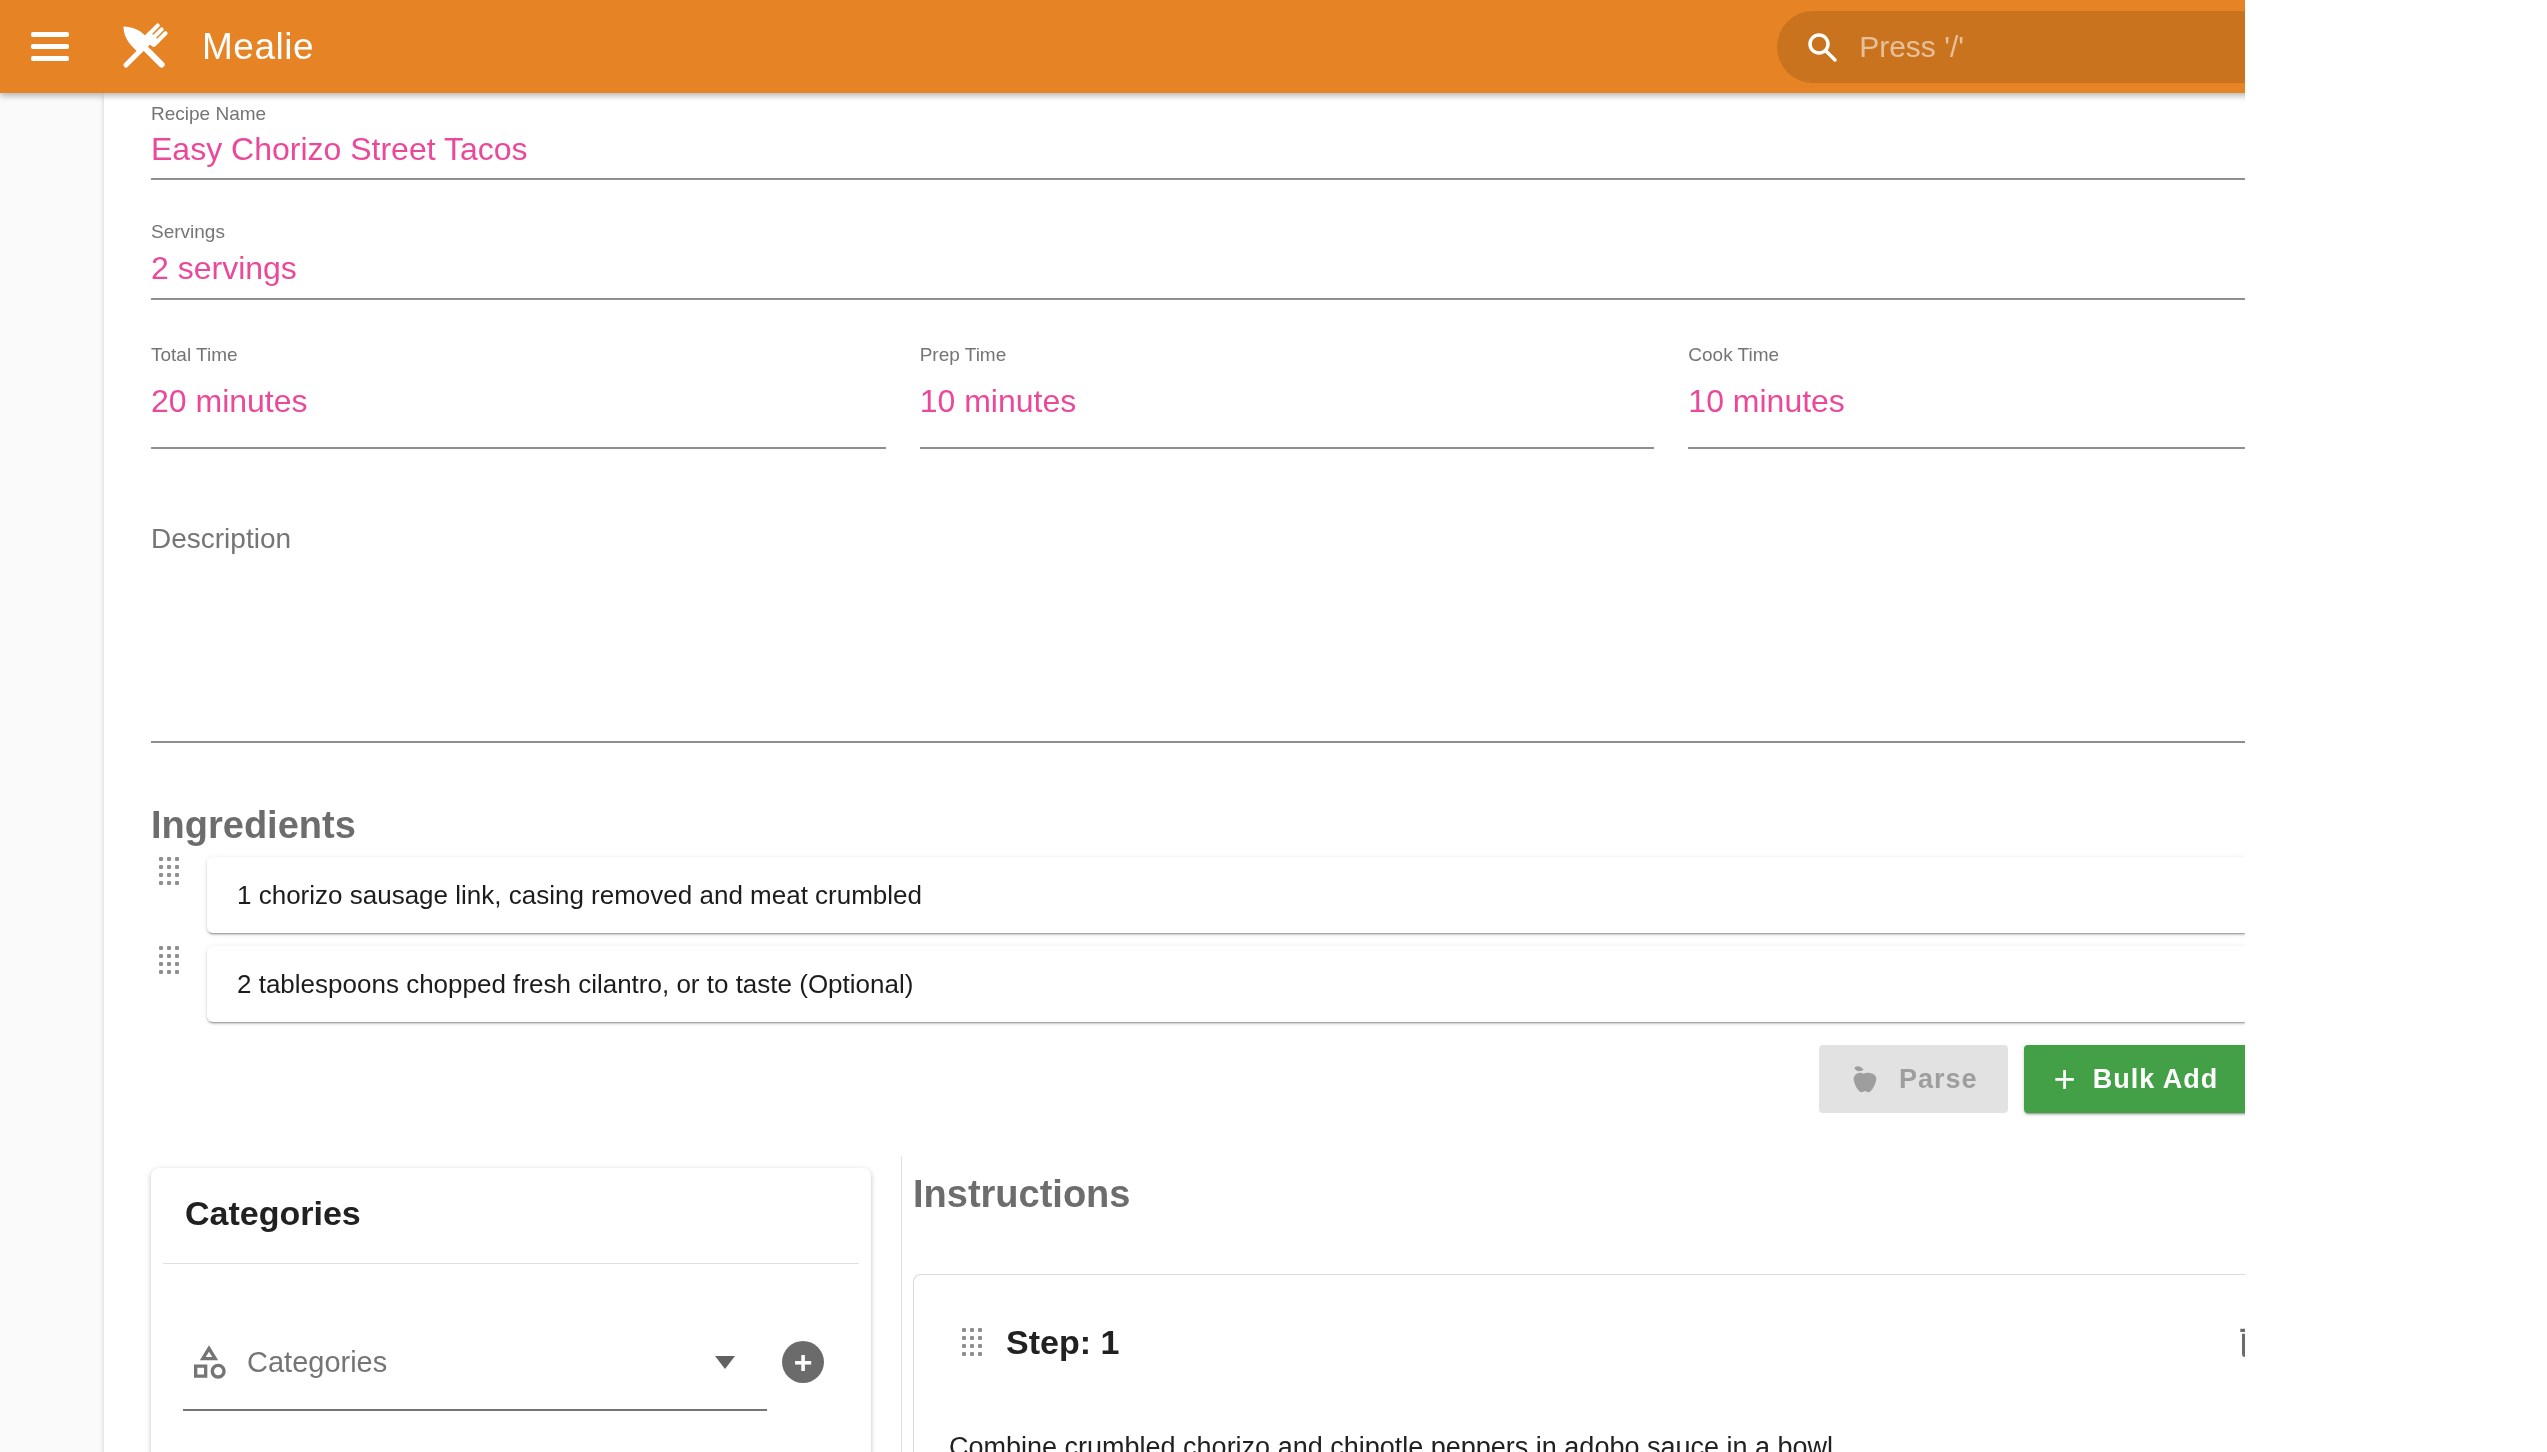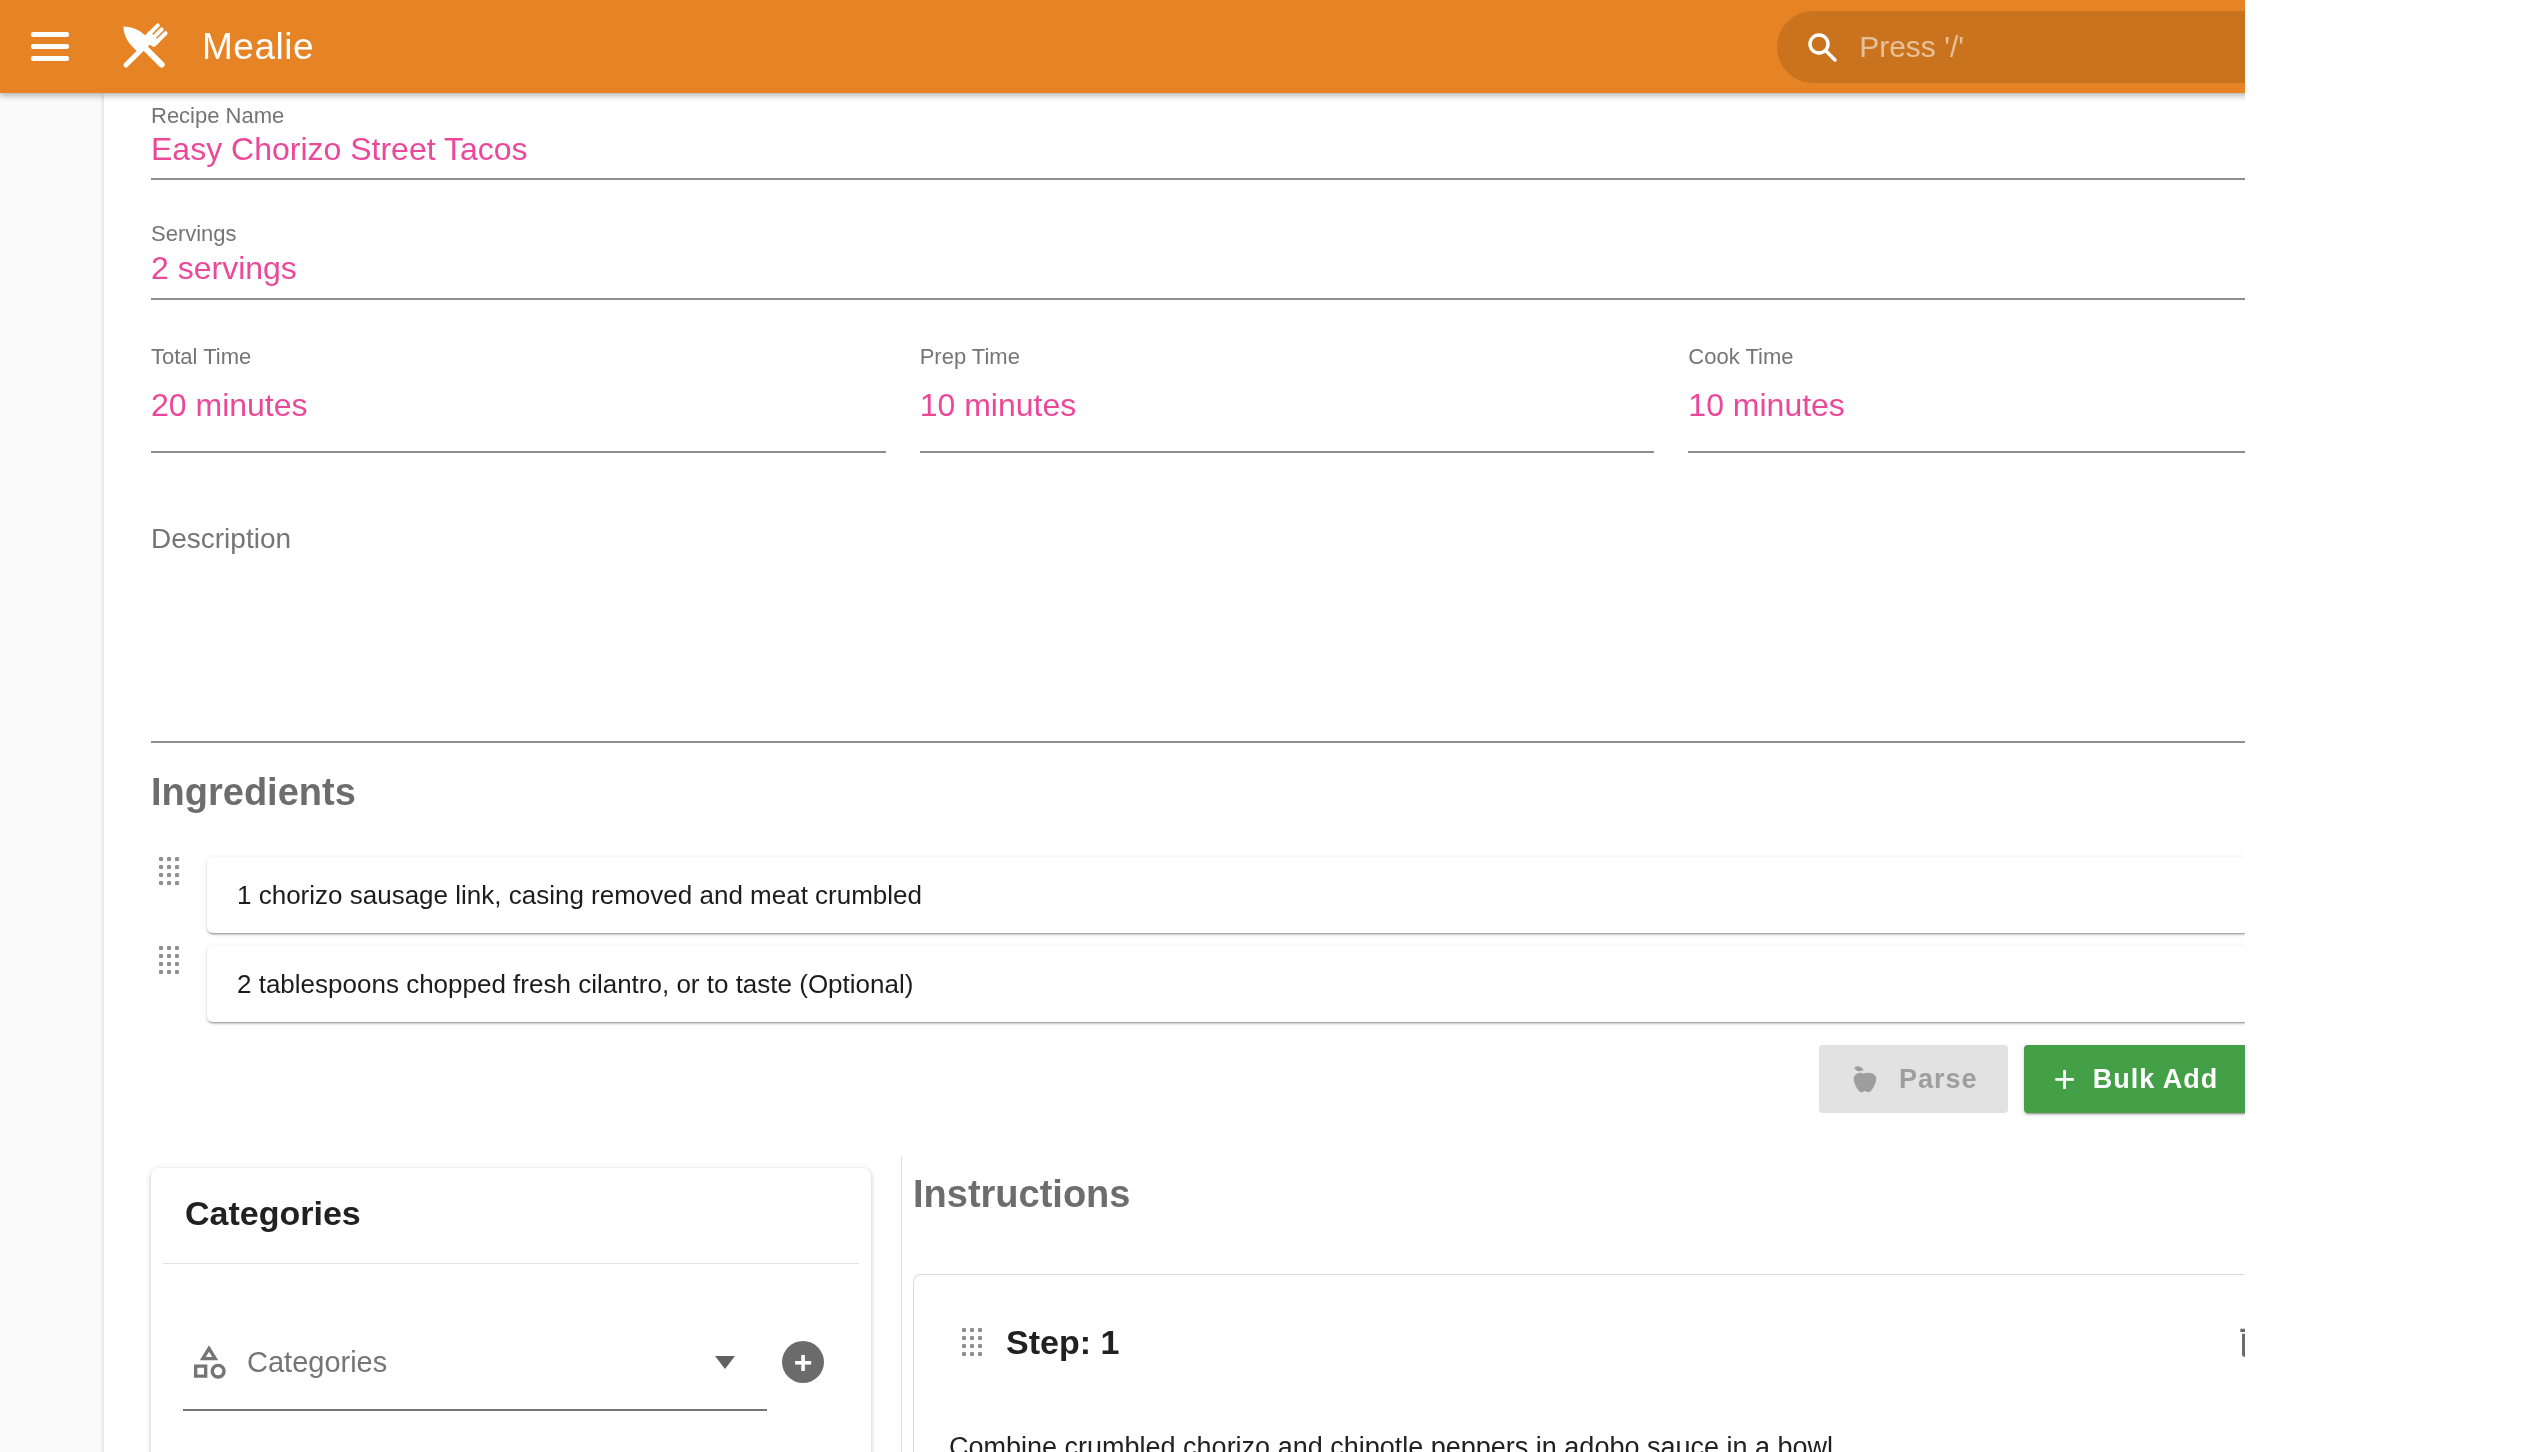--- a/index.html
+++ b/index.html
@@ -23,21 +23,21 @@
   .searchbox input::placeholder{color:rgba(255,255,255,.55);}
   .logout-btn{display:flex;align-items:center;gap:16px;margin:0 26px 0 28px;padding:0 10px;
               height:72px;cursor:pointer;}
   .logout-btn .lbl{color:#fff;font-size:28px;font-weight:bold;letter-spacing:0.5px;}
 
   
   .main-card{position:absolute;left:104px;top:93px;width:2327px;height:1373px;background:#fff;
              box-shadow:0 2px 5px rgba(0,0,0,.18);}
   .abs{position:absolute;}
 
-  .f-label{font-size:22px;color:#757575;}
+  .f-label{font-size:19px;color:#757575;}
   .f-label-lg{font-size:28px;color:#757575;}
   .f-value{font-size:32px;color:#ec4899;}
   .underline{height:2px;background:#8f8f8f;}
 
   .section-h{font-size:38px;font-weight:bold;color:#6d6d6d;}
 
   
   .time-grid{left:47px;top:251px;width:2272px;display:grid;grid-template-columns:1fr 1fr 1fr;
              column-gap:34px;}
   .time-grid .cell{position:relative;}
@@ -161,21 +161,21 @@
         <div class="f-label">Cook Time</div>
         <div class="f-value">10 minutes</div>
         <div class="underline"></div>
       </div>
     </div>
 
     <div class="abs f-label-lg" style="left:47px;top:430px;">Description</div>
     <div class="abs" style="left:47px;top:468px;width:2272px;height:179px;"></div>
     <div class="abs underline" style="left:47px;top:648px;width:2272px;"></div>
 
-    <div class="abs section-h" style="left:47px;top:678px;">Ingredients</div>
+    <div class="abs section-h" style="left:47px;top:711px;">Ingredients</div>
 
     <div class="abs ing-row" style="top:764px;">
       <div class="drag">
         <i></i>
           <i></i>
           <i></i>
           <i></i>
           <i></i>
           <i></i>
           <i></i>

